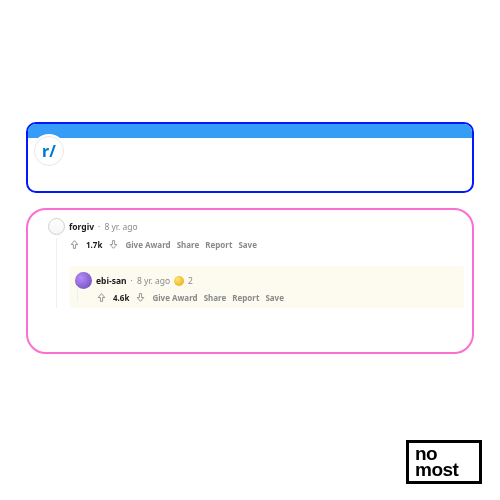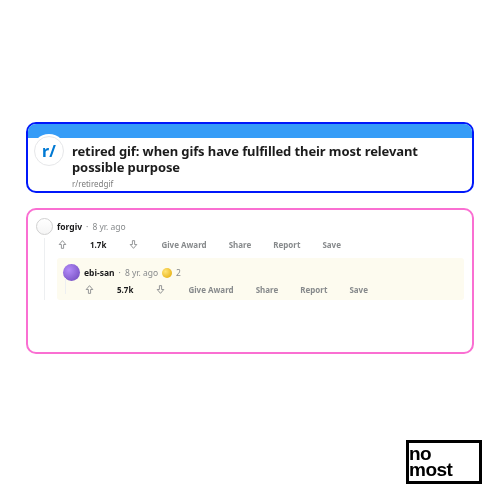--- a/index.html
+++ b/index.html
@@ -69,26 +69,26 @@
   }
 
   
   .comments-card {
     position: absolute;
     left: 26px;
     top: 208px;
     width: 448px;
     height: 146px;
     border: 2px solid #fa6fd2;
-    border-radius: 10px;
+    border-radius: 20px;
     background: #fff;
     overflow: hidden;
     font-size: 9px;
     color: #1a1a1b;
-    padding: 8px 8px 6px 8px;
+    padding: 8px 8px 6px 20px;
   }
   .comment {
     position: relative;
   }
   .thread-line {
     position: absolute;
     left: 8px;
     top: 20px;
     bottom: 0;
     border-left: 1.5px solid #edeff1;
@@ -118,39 +118,39 @@
     display:inline-block;
   }
   .c-body {
     padding-left: 21px;
     color: #1a1a1b;
     line-height: 1.35;
   }
   .c-actions {
     display: flex;
     align-items: center;
-    gap: 22px;
+    gap: 6px;
     padding-left: 21px;
     margin-top: 4px;
     color: #878a8c;
     font-weight: 700;
     font-size: 8px;
   }
   .vote-arrow {
     width: 11px; height: 11px;
     display: inline-block;
     position: relative;
   }
   .vote-arrow svg { display:block; }
   .score { color:#1a1a1b; font-weight:700; }
   .action { cursor: pointer; }
 
   .reply {
     margin-left: 21px;
-    margin-top: 8px;
+    margin-top: 16px;
     border-radius: 3px;
     background: #fdfbef;
     padding: 6px 6px 5px 6px;
     position: relative;
   }
   .reply .thread-line { left: 8px; top:20px; bottom:6px; }
   .reply .c-head { margin-bottom: 2px; }
   .reply .c-body { }
   .reply .c-actions { margin-top: 3px; }
   .link-text { color:#0079d3; text-decoration: underline; cursor:pointer; }
@@ -159,40 +159,37 @@
   .logo {
     position: absolute;
     right: 18px;
     bottom: 16px;
     width: 76px;
     height: 44px;
     border: 3px solid #000;
     display: flex;
     flex-direction: column;
     justify-content: center;
+    padding-left: 6px;
     line-height: 0.82;
     font-weight: 900;
     font-family: Arial, sans-serif;
     font-size: 19px;
     letter-spacing: -0.5px;
     color: #000;
   }
 </style>
 </head>
 <body>
 
 <div class="header-card">
   <div class="header-stripe"></div>
   <div class="header-body">
     <div class="sub-icon">
       <span class="sub-icon-text">r/</span>
-    </div>
-    <div class="header-text">
-      <div class="sub-title">retired gif: when gifs have fulfilled their most relevant possible purpose</div>
-      <div class="sub-link">r/retiredgif</div>
     </div>
   </div>
 </div>
 
 <div class="comments-card">
   <div class="comment">
     <div class="thread-line"></div>
     <div class="c-head">
       <span class="avatar snoo"></span>
       <span class="author">forgiv</span>
@@ -226,21 +223,21 @@
         <span>8 yr. ago</span>
         <span class="gold-badge"></span>
         <span>2</span>
       </div>
       <div class="c-actions">
         <span class="vote-arrow">
           <svg viewBox="0 0 20 20" width="11" height="11">
               <path d="M10 3l6 7h-4v7H8v-7H4z" fill="none" stroke="#878a8c" stroke-width="1.6"></path>
             </svg>
         </span>
-        <span class="score">5.7k</span>
+        <span class="score">4.6k</span>
         <span class="vote-arrow">
           <svg viewBox="0 0 20 20" width="11" height="11">
               <path d="M10 17l-6-7h4V3h4v7h4z" fill="none" stroke="#878a8c" stroke-width="1.6"></path>
             </svg>
         </span>
         <span class="action">Give Award</span>
         <span class="action">Share</span>
         <span class="action">Report</span>
         <span class="action">Save</span>
       </div>

